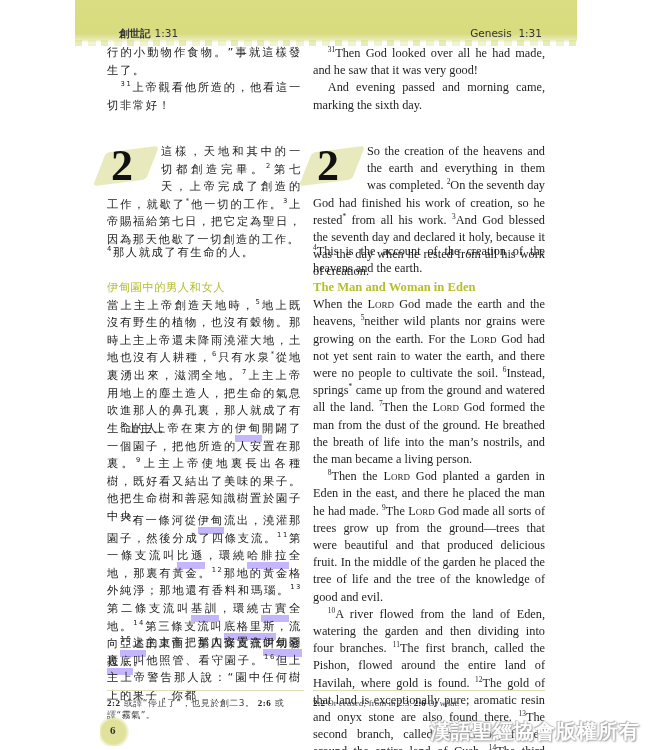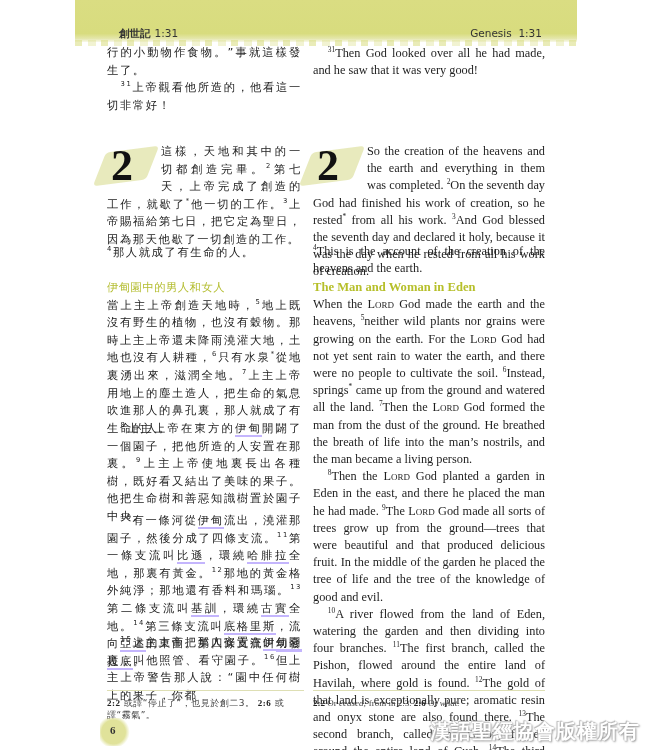--- a/index.html
+++ b/index.html
@@ -24,21 +24,21 @@
 
     .col { position: absolute; }
     .zh { left: 107px; width: 195px; font-family: "DejaVu Sans", sans-serif; font-size: 11.3px; line-height: 17.6px; letter-spacing: 1.6px; color: #222; }
     .en { left: 313px; width: 232px; font-family: "Liberation Serif", "DejaVu Serif", serif; font-size: 12.3px; line-height: 17.2px; color: #1e1e1e; }
 
     .p { margin: 0; text-align: justify; }
     .indent { text-indent: 1.2em; }
     .indent2 { text-indent: 2.6em; }
     sup { font-size: 0.6em; vertical-align: super; line-height: 0; }
     .sc { font-variant: small-caps; }
-    .u { border-bottom: 2px solid #c4b5fd; }
+    .u { border-bottom: 7px solid #c4b5fd; }
 
     .heading-green { font-weight: bold; color: #b6bf2a; }
     .zh .heading-green { font-weight: normal; color: #b4bd30; letter-spacing: 0.5px; }
     .en .heading-green { font-family: "Liberation Serif", serif; font-size: 12.6px; }
 
     .chapnum-wrap { float: left; position: relative; width: 48px; height: 48px; margin: 0 6px 0 0; }
     .chapnum-bg {
       position: absolute; left: -6px; top: 6px; width: 50px; height: 34px;
       background: #e6e8b6; transform: skewX(-28deg) rotate(-8deg); border-radius: 4px; opacity: 0.9;
     }
@@ -108,20 +108,21 @@
 <div class="col zh" style="top:512px;">
   <p class="p indent"><sup>10</sup><span>有一條河從</span><span class="u">伊甸</span><span>流出，澆灌那園子，然後分成了四條支流。</span><sup>11</sup><span>第一條支流叫</span><span class="u">比遜</span><span>，環繞</span><span class="u">哈腓拉</span><span>全地，那裏有黃金。</span><sup>12</sup><span>那地的黃金格外純淨；那地還有香料和瑪瑙。</span><sup>13</sup><span>第二條支流叫</span><span class="u">基訓</span><span>，環繞</span><span class="u">古實</span><span>全地。</span><sup>14</sup><span>第三條支流叫</span><span class="u">底格里斯</span><span>，流向</span><span class="u">亞述</span><span>的東面。第四條支流叫</span><span class="u">幼發拉底</span><span>。</span></p>
 </div>
 
 <div class="col zh" style="top:634px;">
   <p class="p indent"><sup>15</sup><span>上主上帝把那人安置在</span><span class="u">伊甸園</span><span>裏，叫他照管、看守園子。</span><sup>16</sup><span>但上主上帝警告那人說：“園中任何樹上的果子，你都</span></p>
 </div>
 
 <div class="col en" style="top:45px;">
   <p class="p indent"><sup>31</sup><span>Then God looked over all he had made, and he saw that it was very good!</span></p>
+  <p class="p indent">And evening passed and morning came, marking the sixth day.</p>
 </div>
 
 <div class="col en" style="top:143px;">
   <div class="chapnum-wrap">
     <div class="chapnum-bg"></div>
     <div class="chapnum">2</div>
   </div>
   <p class="p"><span>So the creation of the heavens and the earth and everything in them was completed. </span><sup>2</sup><span>On the seventh day God had finished his work of creation, so he rested</span><sup>*</sup><span> from all his work. </span><sup>3</sup><span>And God blessed the seventh day and declared it holy, because it was the day when he rested from all his work of creation.</span></p>
 </div>
 

